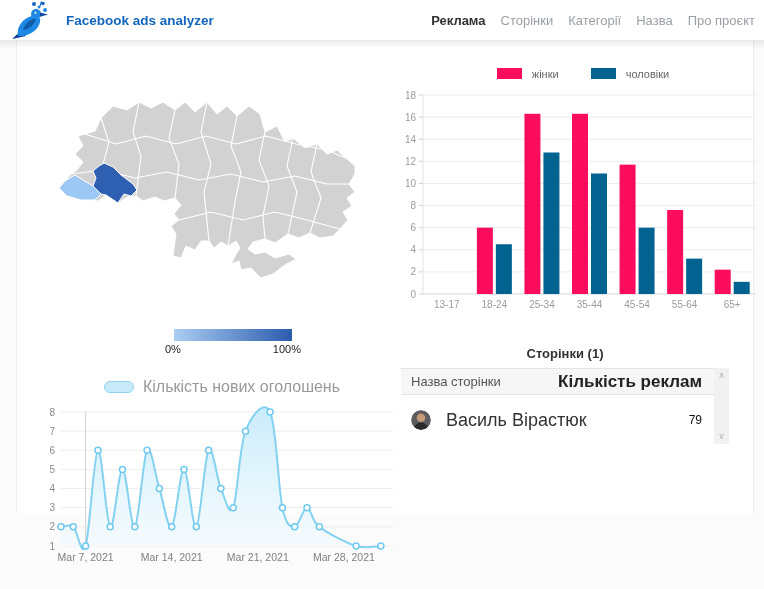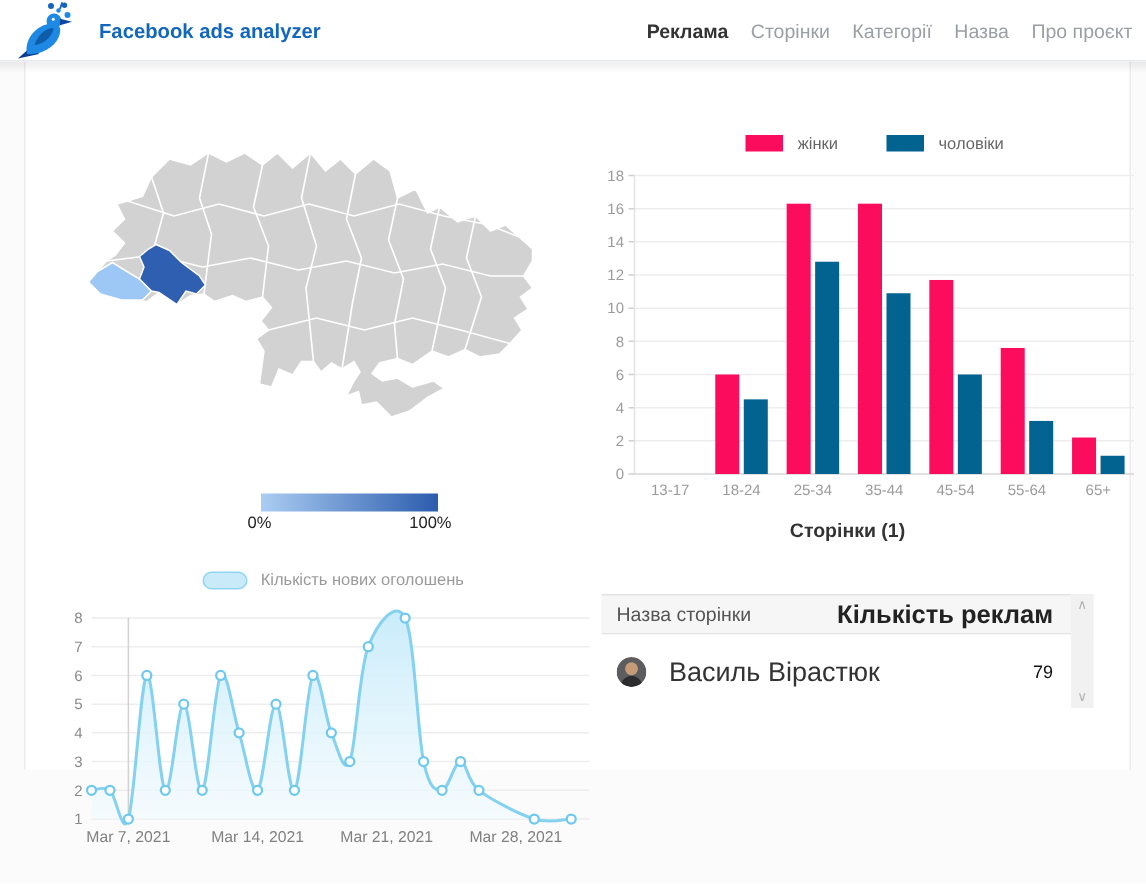--- a/index.html
+++ b/index.html
@@ -26,49 +26,49 @@
           border-left:1px solid #ececec; border-right:1px solid #ececec; }
 
   
   .map-panel { position:absolute; left:24px; top:31px; width:360px; height:250px; }
   .map-legend { position:absolute; left:112px; top:257px; width:160px; }
   .grad-bar { width:118px; height:12px; margin:0 auto; }
   .grad-labels { display:flex; justify-content:space-between; padding:0 12px; margin-top:2px;
                  font-size:11px; color:#222; }
 
   
-  .bar-panel { position:absolute; left:384px; top:47px; width:364px; }
+  .bar-panel { position:absolute; left:384px; top:25px; width:364px; }
   .chart-legend { display:flex; justify-content:center; align-items:center; gap:10px; height:15px; margin-bottom:1px; }
   .chart-legend .sw { width:25px; height:11px; display:inline-block; }
   .chart-legend .lbl { font-size:11px; color:#666; margin-right:22px; }
   .chart-legend .lbl:last-child { margin-right:0; }
 
   
   .pages-panel { position:absolute; left:384px; top:305px; width:328px; }
-  .pages-title { text-align:center; font-size:13px; font-weight:bold; color:#333; margin-bottom:35px; }
+  .pages-title { text-align:center; font-size:13px; font-weight:bold; color:#333; margin-bottom:7px; }
   .pages-table { position:relative; width:100%; }
   .thead { display:flex; align-items:center; height:27px; background:#f6f6f6;
            border-top:1px solid #e4e4e4; border-bottom:1px solid #e4e4e4;
            padding:0 27px 0 10px;justify-content:center; }
   .thead .c0 { font-size:13px; color:#555; }
   .thead .c1 { margin-left:auto; font-size:17px; font-weight:bold; color:#222; }
   .trow { display:flex; align-items:center; height:50px; padding:0 27px 0 10px; background:#fff; cursor:pointer; }
   .avatar { width:20px; height:20px; border-radius:50%; overflow:hidden; flex:0 0 auto; }
   .trow .name { margin-left:15px; font-size:18px; color:#333; }
   .trow .cnt { margin-left:auto; font-size:12px; font-weight:normal; color:#111; }
   .vscroll { position:absolute; right:0; top:0; width:15px; height:76px; background:#f1f1f1;
              display:flex; flex-direction:column; justify-content:space-between; align-items:center;
              padding:3px 0; cursor:default; }
   .vscroll span { font-size:9px; color:#b3b3b3; line-height:9px; }
 
   
   .line-panel { position:absolute; left:24px; top:337px; width:362px; }
   .line-legend { display:flex; justify-content:center; align-items:center; gap:9px; height:18px; margin-bottom:4px; }
   .line-legend .sw { width:30px; height:12px; border-radius:6px; border:1px solid #8ed5f2; background:#c9ebf9; }
-  .line-legend .lbl { font-size:11px; color:#9a9a9a; }
+  .line-legend .lbl { font-size:16px; color:#9a9a9a; }
 
   svg text { font-family:"Liberation Sans", sans-serif; }
 </style>
 </head>
 <body>
 
 <div class="screen">
 
   <header class="navbar">
     <div class="brand">

